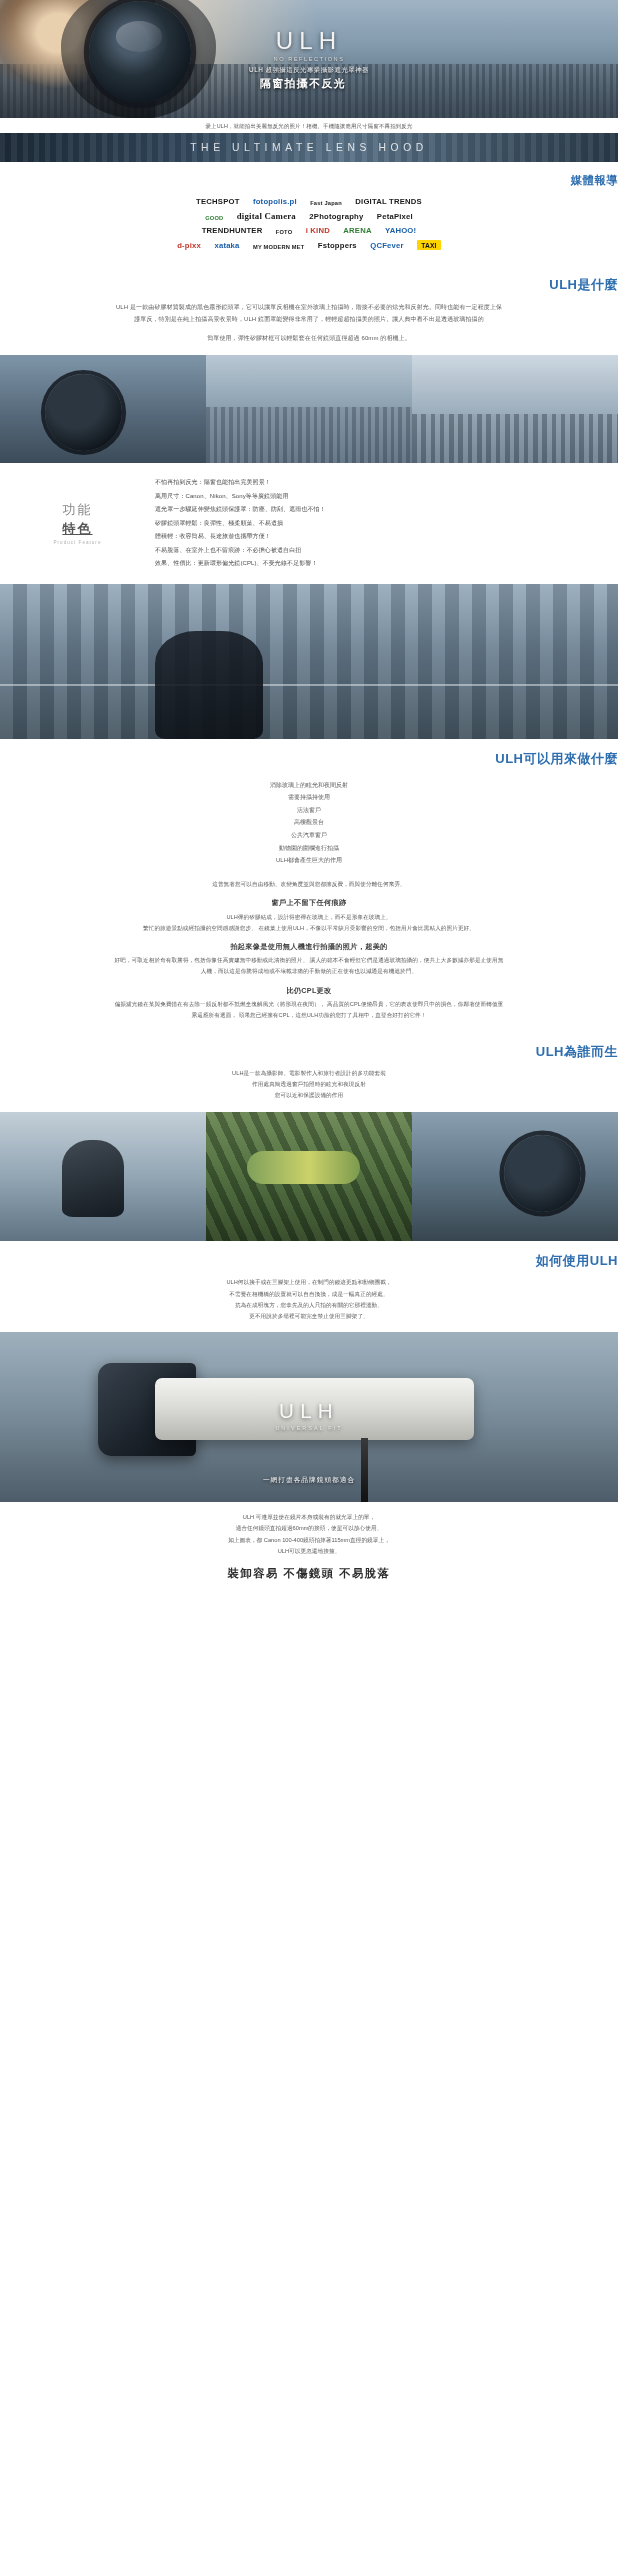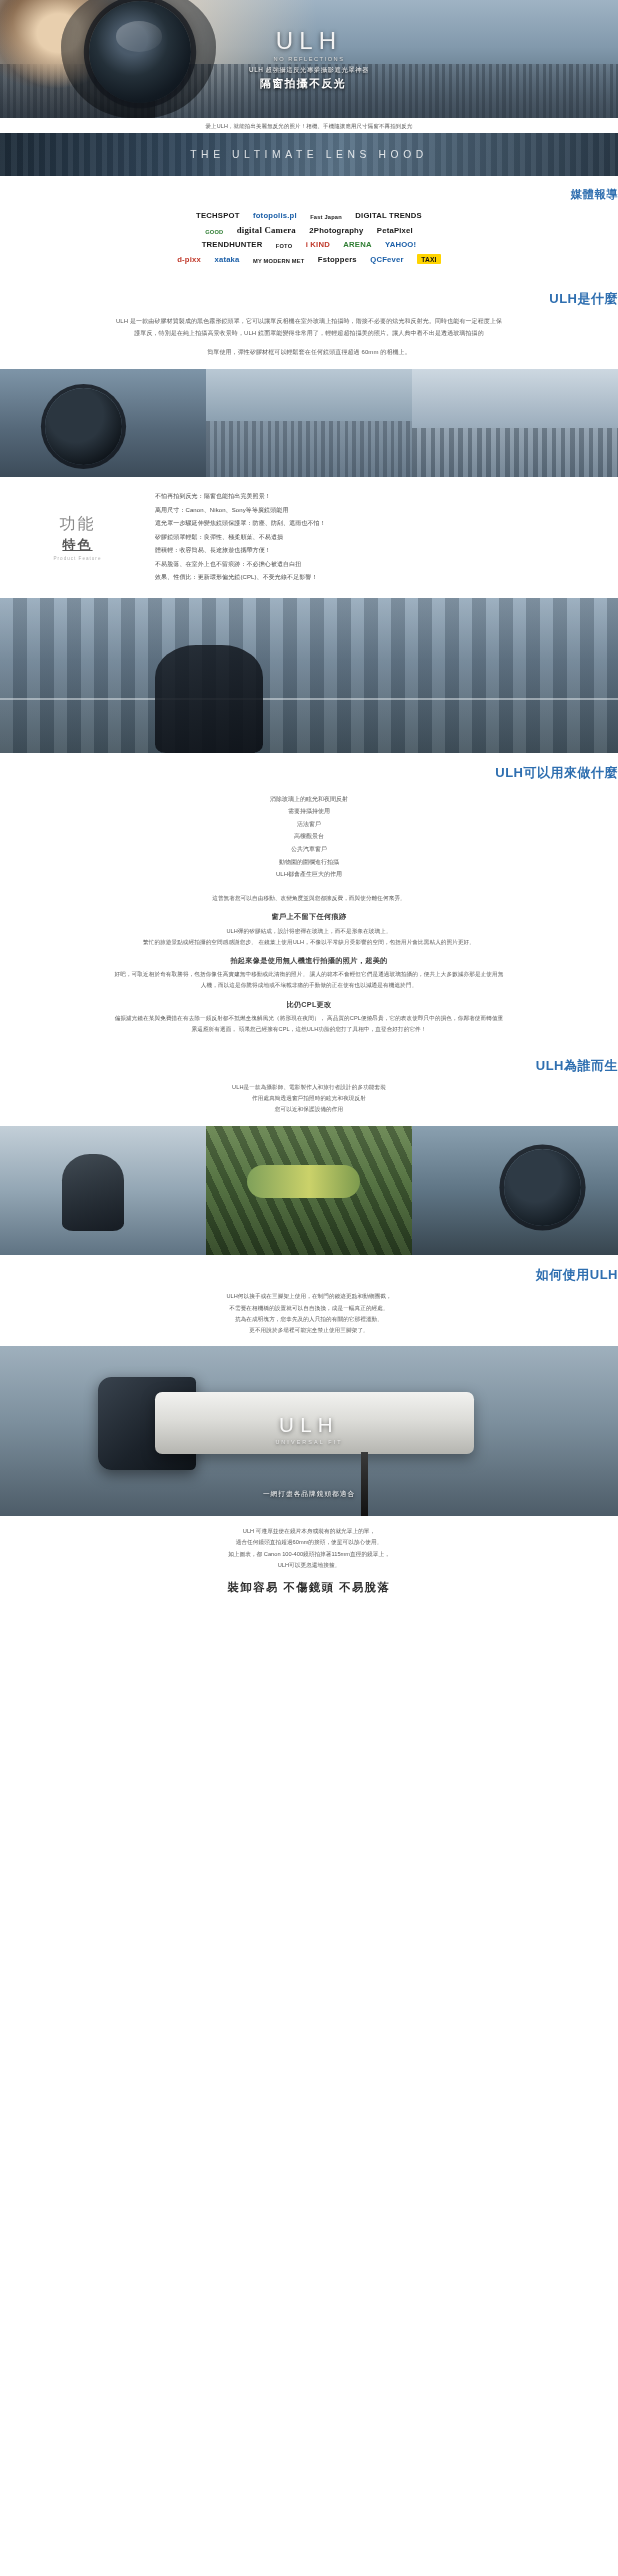--- a/index.html
+++ b/index.html
@@ -77,21 +77,21 @@
     font-size: 10.8px; color: #ffffff; letter-spacing: 1.5px; font-weight: 700; z-index: 5;
     text-shadow: 0 1px 3.6px rgba(0,0,0,.85);
   }
 
   
   .strip-caption {
     background: #ffffff; text-align: center; font-size: 5.4px; color: #555;
     padding: 4.6px 0 3.6px; letter-spacing: 0.2px;
   }
   .banner {
-    position: relative; height: 43px; overflow: hidden;
+    position: relative; height: 29px; overflow: hidden;
     background: linear-gradient(100deg, #1d2b38 0%, #33485c 30%, #5b7489 55%, #2a3a49 100%);
   }
   .banner::before {
     content: ""; position: absolute; inset: 0;
     background: repeating-linear-gradient(90deg, rgba(255,255,255,0.05) 0 5.2px, rgba(0,0,0,0.08) 5.2px 11.3px);
   }
   .banner-text {
     position: absolute; inset: 0; display: flex; align-items: center; justify-content: center;
     font-size: 10.3px; letter-spacing: 4.6px; color: rgba(255,255,255,.82); font-weight: 300;
   }
@@ -160,21 +160,21 @@
     background: repeating-linear-gradient(90deg, rgba(60,72,84,.5) 0 4.6px, rgba(140,152,164,.35) 4.6px 9.3px);
   }
 
   
   .feature {
     display: flex; align-items: center; background: #ffffff; padding: 13.4px 0 13.4px;
   }
   .feature-left {
     width: 155px; text-align: center;
   }
-  .feature-left .f1 { font-size: 16px; color: #8a8a8a; letter-spacing: 2.1px; }
+  .feature-left .f1 { font-size: 13px; color: #8a8a8a; letter-spacing: 2.1px; }
   .feature-left .f2 { font-size: 13px; color: #555; letter-spacing: 2.1px; font-weight: 700; margin-top: 1px; text-decoration: underline; }
   .feature-left .f3 { font-size: 4.6px; color: #b0b0b0; letter-spacing: 1px; margin-top: 2.1px; }
   .feature-right { flex: 1; padding-right: 36px; }
   .feature-right ul { list-style: none; }
   .feature-right li {
     font-size: 6px; color: #4a4a4a; line-height: 2.25; letter-spacing: 0.1px;
   }
 
   
   .bigphoto {

